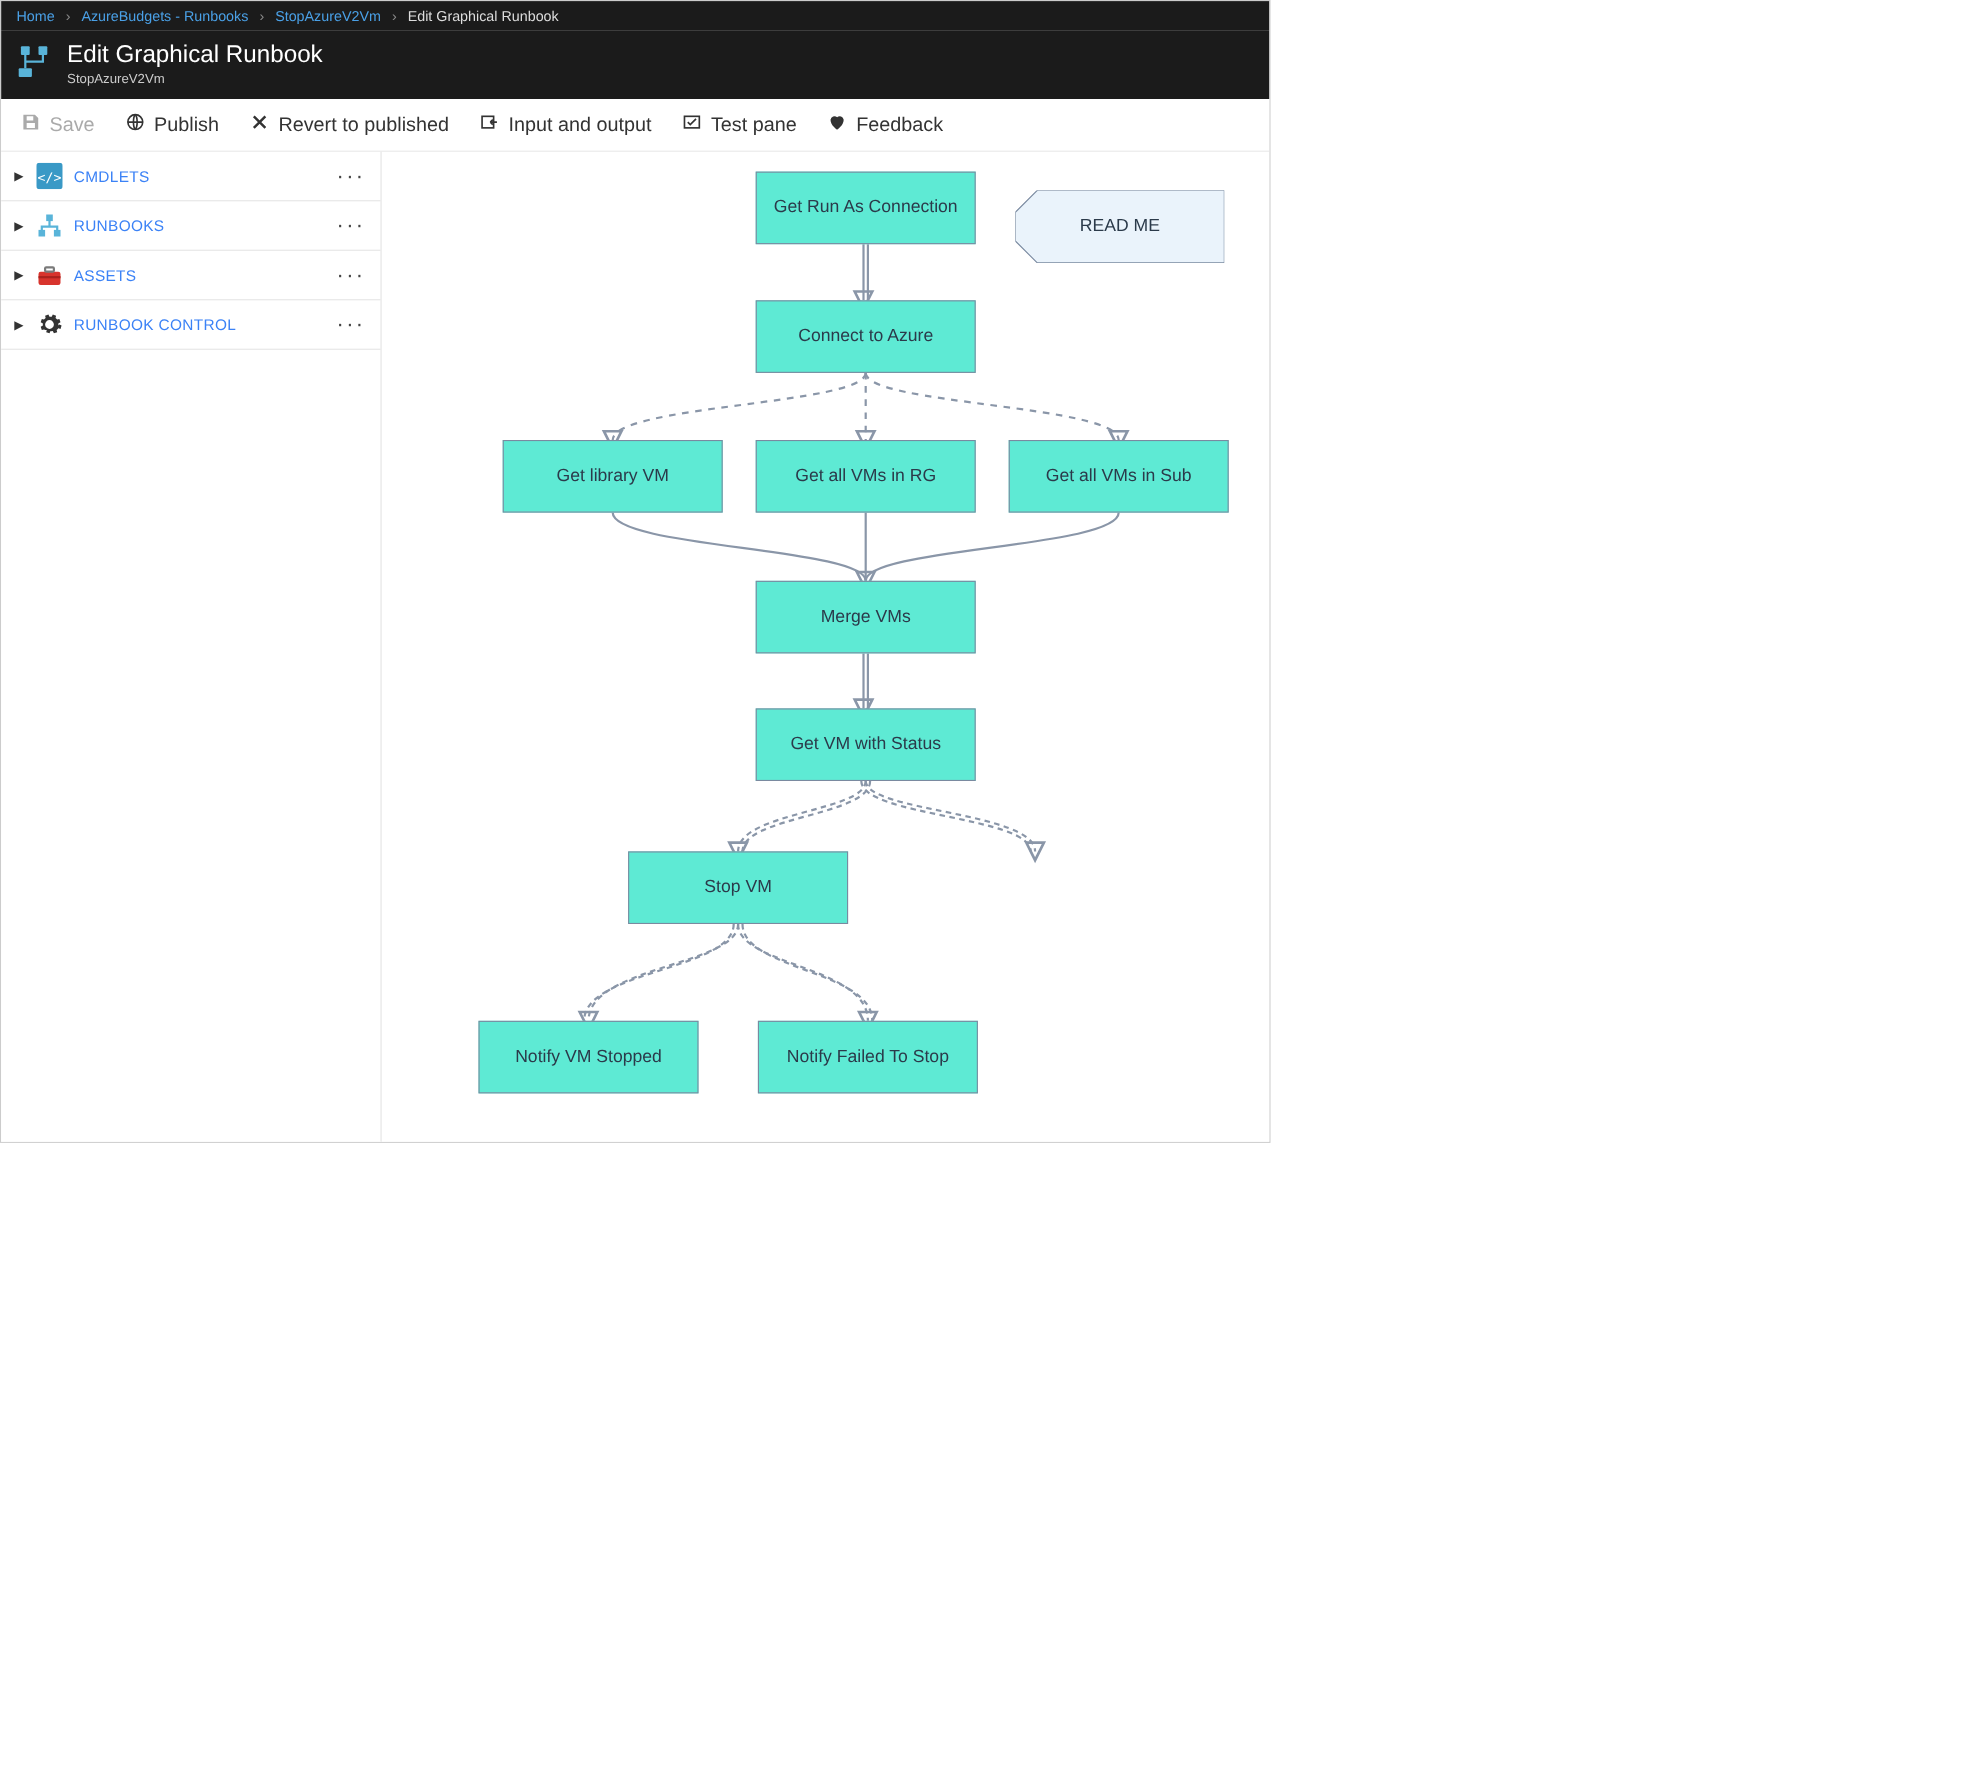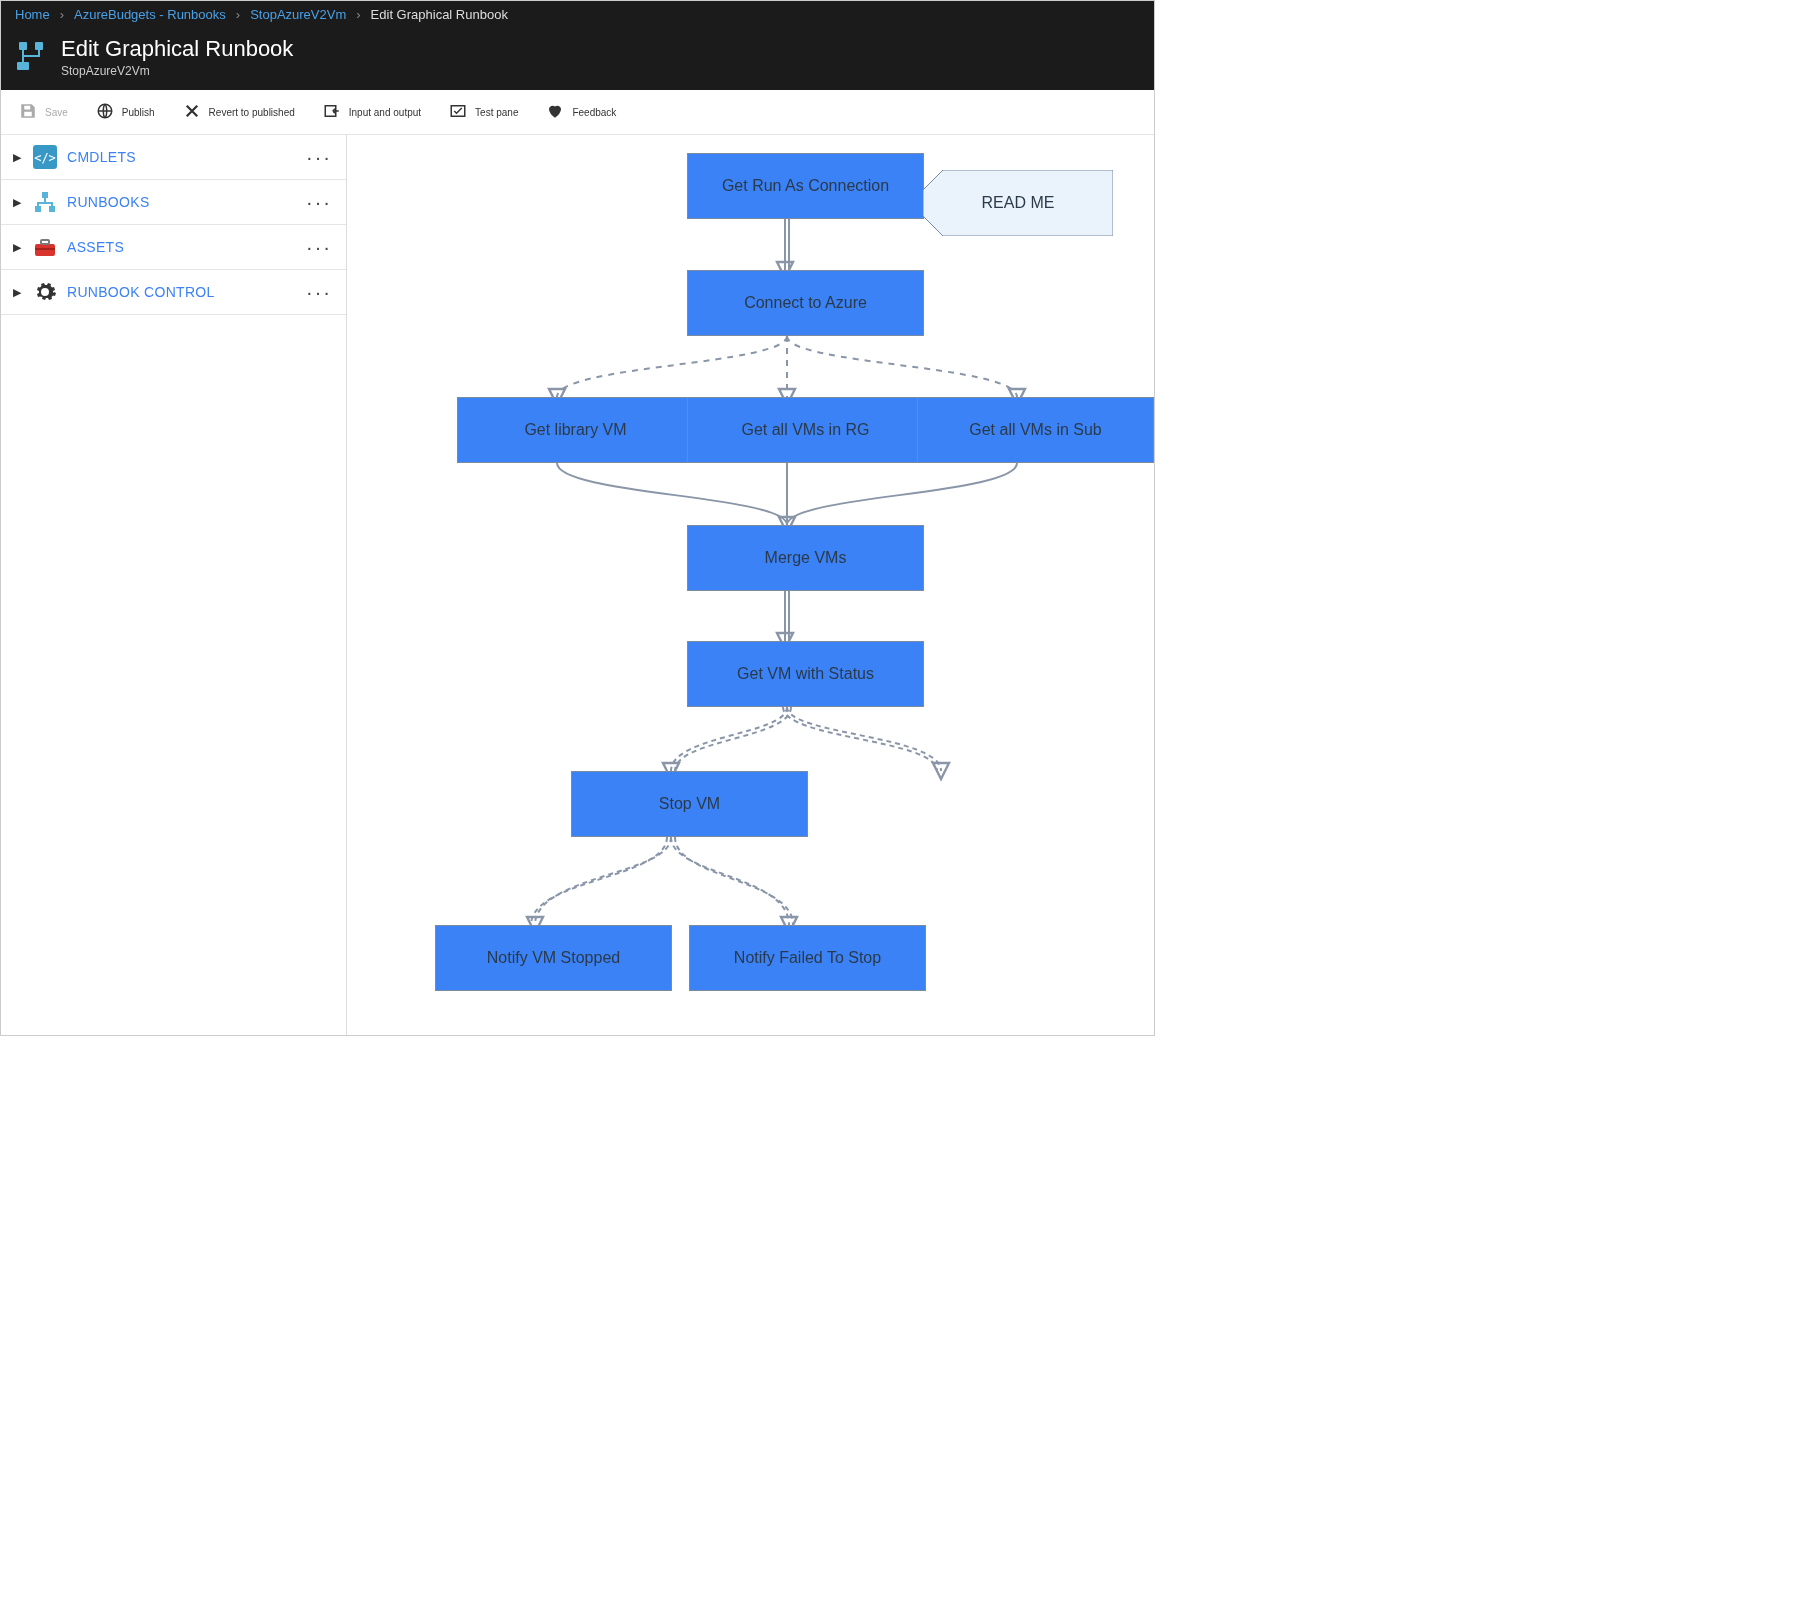--- a/index.html
+++ b/index.html
@@ -44,21 +44,21 @@
     padding: 12px 18px;
     border-bottom: 1px solid #e5e5e5;
     background: #fff;
   }
   .tool {
     display: flex;
     align-items: center;
     gap: 8px;
     color: #333;
     cursor: pointer;
-    font-size: 10px;
+    font-size: 18px;
   }
   .tool.disabled { color: #aaa; cursor: default; }
   .tool svg { width: 18px; height: 18px; }
   
   .main {
     display: flex;
     height: 900px;
   }
   .sidebar {
     width: 346px;
@@ -95,23 +95,23 @@
   .lib-item .more { position: absolute; right: 14px; color: #444; font-size: 20px; letter-spacing: 2px; }
   
   .canvas {
     flex: 1;
     position: relative;
     overflow: hidden;
     background: #fff;
   }
   .node {
     position: absolute;
-    width: 237px;
+    width: 200px;
     height: 66px;
-    background: #3b82f6;
+    background: #5eead4;
     border: 1px solid #7a8aa0;
     display: flex;
     align-items: center;
     justify-content: center;
     text-align: center;
     color: #2b3a4a;
     font-size: 16px;
     padding: 6px;
   }
   .node.readme {

